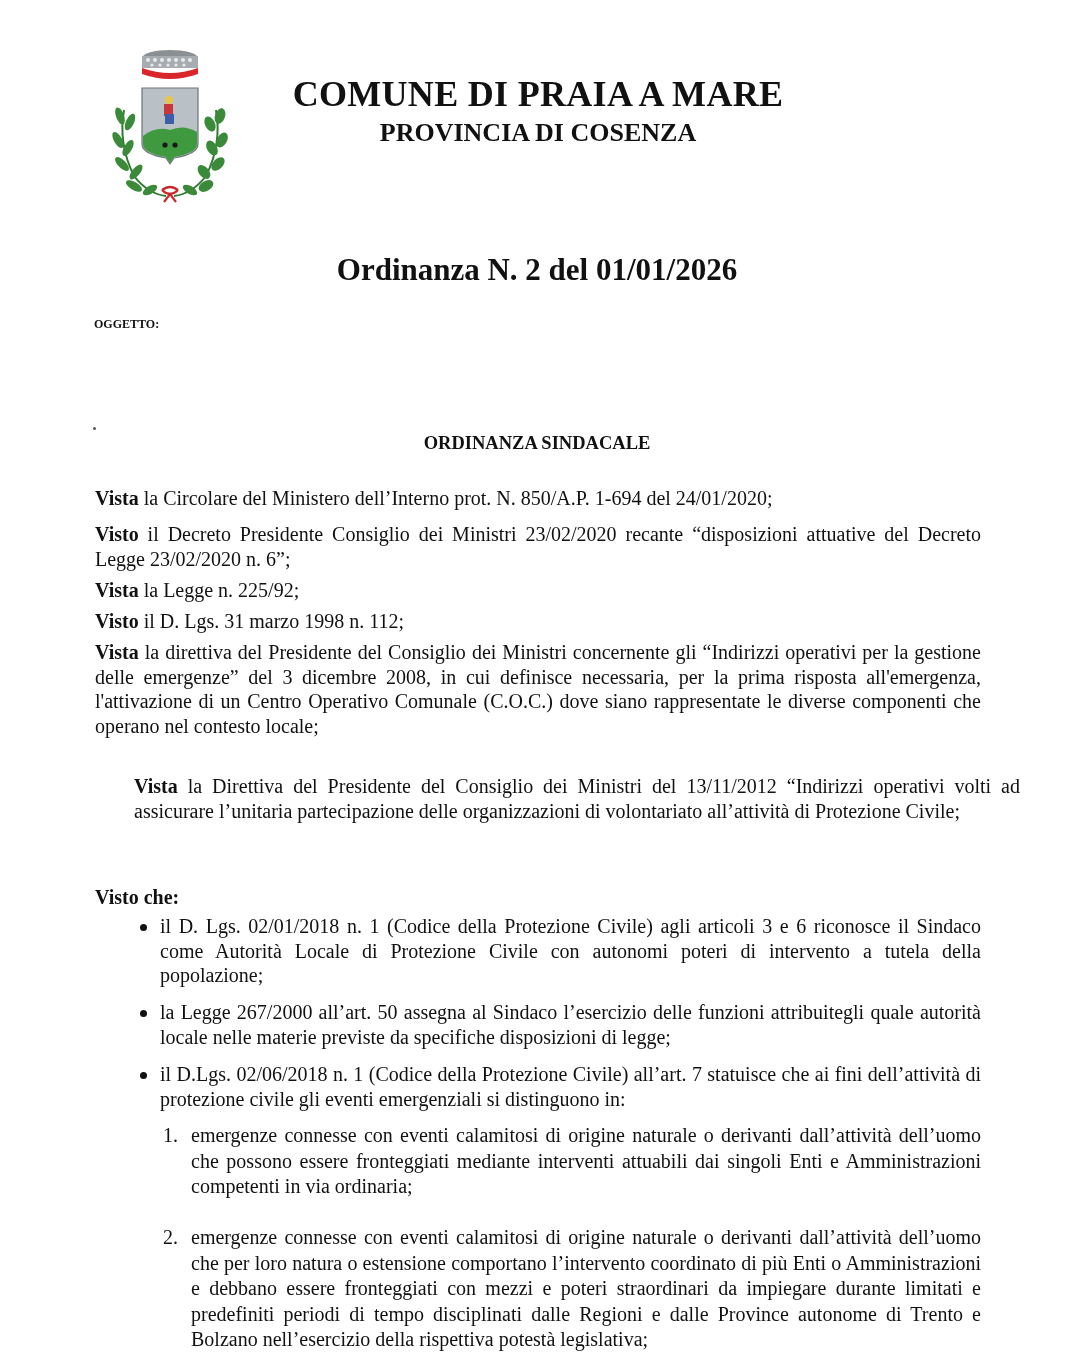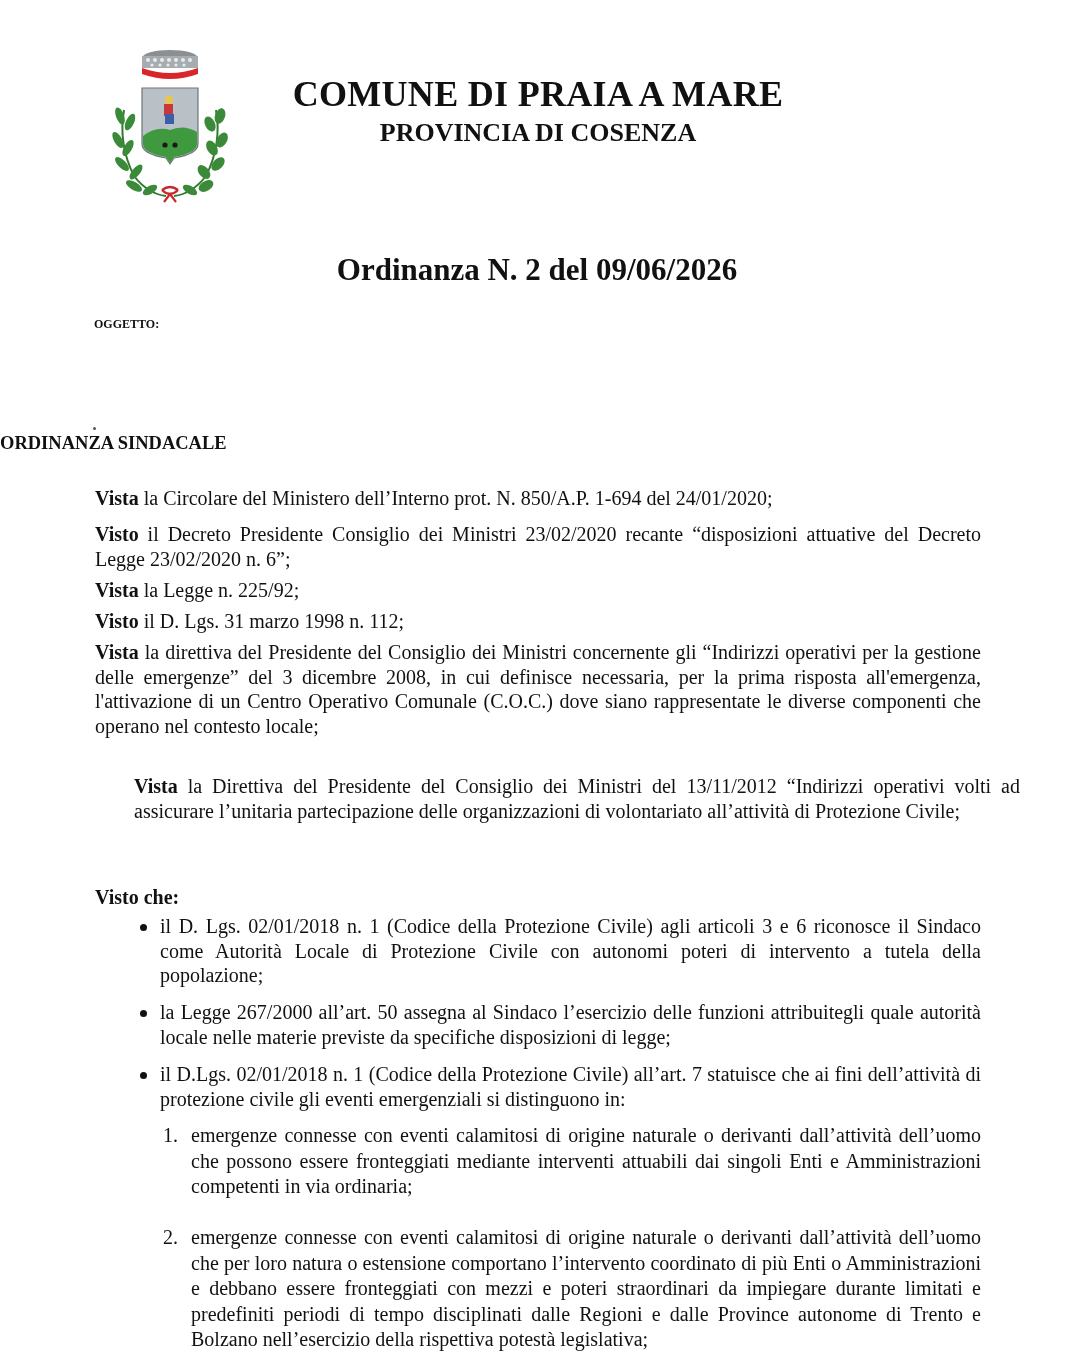--- a/index.html
+++ b/index.html
@@ -37,21 +37,21 @@
     .oggetto-text {
       position: absolute; left: 220px; top: 313px; width: 749px;
       font-size: 19px; line-height: 23.5px; text-align: justify;
     }
     .stray-dot {
       position: absolute; left: 93px; top: 427px; width: 3px; height: 3px;
       background: #555; border-radius: 50%;
     }
     .sindacale {
       position: absolute; left: 0; top: 431px; width: 1074px;
-      text-align: left; font-weight: bold; font-size: 18.5px; line-height: 24px;
+      text-align: center; font-weight: bold; font-size: 18.5px; line-height: 24px;
     }
 
     .body-text {
       position: absolute; left: 95px; width: 886px;
       font-size: 20px; line-height: 24.5px; text-align: justify;
     }
     .body-text b { font-weight: bold; }
     .p1 { top: 486px; }
     .p2 { top: 522px; }
     .p3 { top: 578px; }
@@ -141,21 +141,21 @@
     <g stroke="#c8282c" stroke-width="2.2" fill="none">
       <path d="M58 146 Q66 154 74 146"></path>
       <path d="M60 158 L66 150 L72 158"></path>
       <path d="M58 146 Q66 140 74 146"></path>
     </g>
   </svg>
 
   <div class="head-title">COMUNE DI PRAIA A MARE</div>
   <div class="head-sub">PROVINCIA DI COSENZA</div>
 
-  <div class="ord-title">Ordinanza N. 2 del 09/06/2026</div>
+  <div class="ord-title">Ordinanza N. 2 del 01/01/2026</div>
 
   <div class="oggetto-label">OGGETTO:</div>
 
   <div class="stray-dot"></div>
   <div class="sindacale">ORDINANZA SINDACALE</div>
 
   <div class="body-text p1"><b>Vista</b><span> la Circolare del Ministero dell’Interno prot. N. 850/A.P. 1-694 del 24/01/2020;</span></div>
   <div class="body-text p2"><b>Visto</b><span> il Decreto Presidente Consiglio dei Ministri 23/02/2020 recante “disposizioni attuative del Decreto Legge 23/02/2020 n. 6”;</span></div>
   <div class="body-text p3"><b>Vista</b><span> la Legge n. 225/92;</span></div>
   <div class="body-text p4"><b>Visto</b><span> il D. Lgs. 31 marzo 1998 n. 112;</span></div>
@@ -167,21 +167,21 @@
   <div class="bullet-item b1">
     <span class="bullet-dot"></span>
     <span>il D. Lgs. 02/01/2018 n. 1 (Codice della Protezione Civile) agli articoli 3 e 6 riconosce il Sindaco come Autorità Locale di Protezione Civile con autonomi poteri di intervento a tutela della popolazione;</span>
   </div>
   <div class="bullet-item b2">
     <span class="bullet-dot"></span>
     <span>la Legge 267/2000 all’art. 50 assegna al Sindaco l’esercizio delle funzioni attribuitegli quale autorità locale nelle materie previste da specifiche disposizioni di legge;</span>
   </div>
   <div class="bullet-item b3">
     <span class="bullet-dot"></span>
-    <span>il D.Lgs. 02/01/2018 n. 1 (Codice della Protezione Civile) all’art. 7 statuisce che ai fini dell’attività di protezione civile gli eventi emergenziali si distinguono in:</span>
+    <span>il D.Lgs. 02/06/2018 n. 1 (Codice della Protezione Civile) all’art. 7 statuisce che ai fini dell’attività di protezione civile gli eventi emergenziali si distinguono in:</span>
   </div>
 
   <div class="num-item n1">
     <span class="num-marker">1.</span>
     <span>emergenze connesse con eventi calamitosi di origine naturale o derivanti dall’attività dell’uomo che possono essere fronteggiati mediante interventi attuabili dai singoli Enti e Amministrazioni competenti in via ordinaria;</span>
   </div>
   <div class="num-item n2">
     <span class="num-marker">2.</span>
     <span>emergenze connesse con eventi calamitosi di origine naturale o derivanti dall’attività dell’uomo che per loro natura o estensione comportano l’intervento coordinato di più Enti o Amministrazioni e debbano essere fronteggiati con mezzi e poteri straordinari da impiegare durante limitati e predefiniti periodi di tempo disciplinati dalle Regioni e dalle Province autonome di Trento e Bolzano nell’esercizio della rispettiva potestà legislativa;</span>
   </div>

